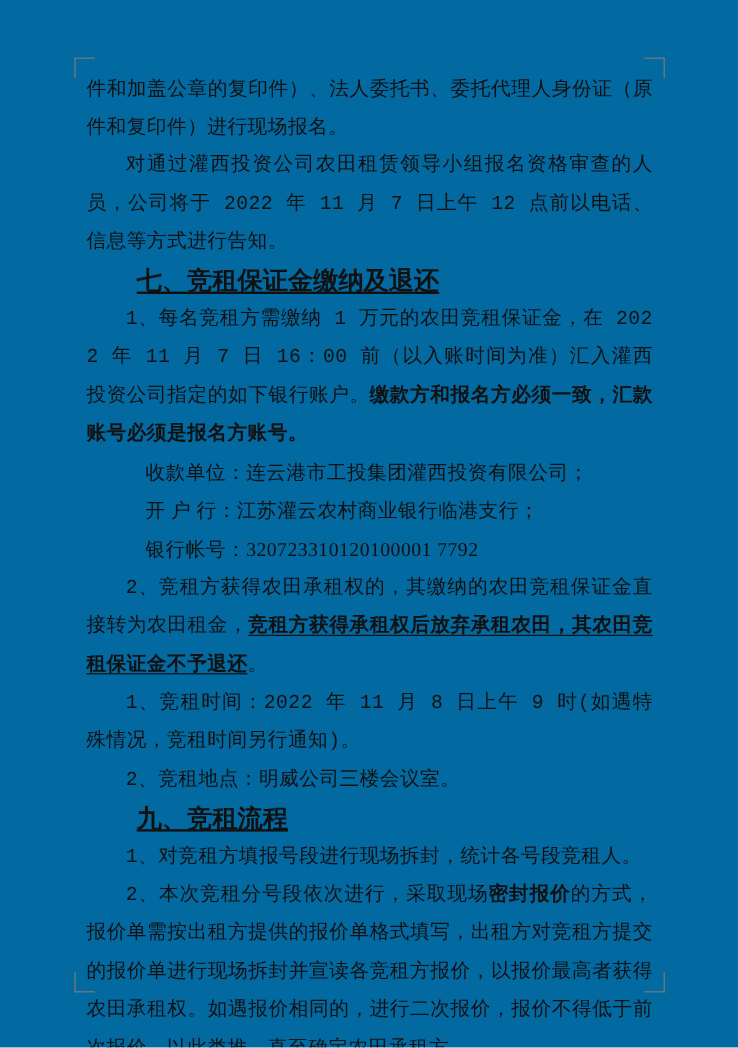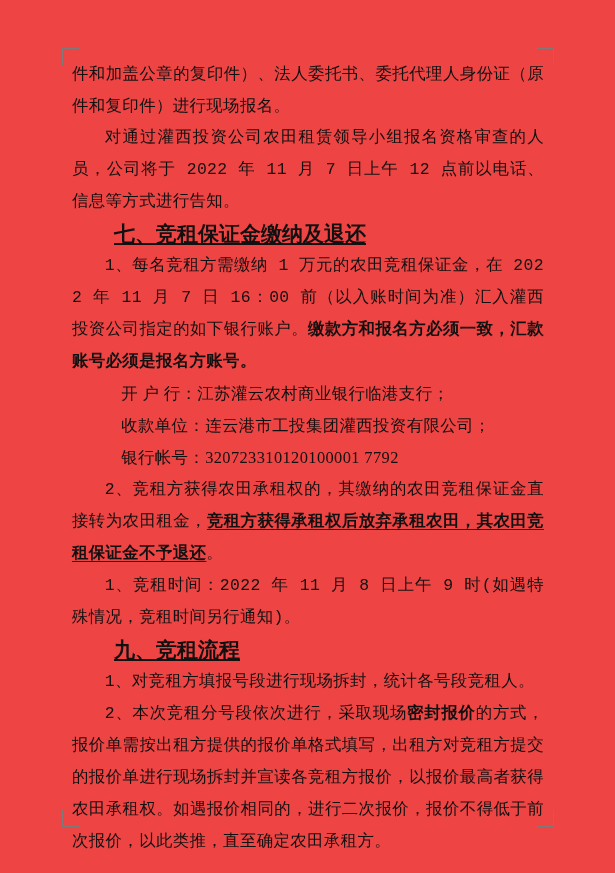--- a/index.html
+++ b/index.html
@@ -10,21 +10,21 @@
   body {
     width: 615px;
     height: 873px;
     font-family: "Liberation Serif", "DejaVu Serif", serif;
     color: #111111;
   }
   .page {
     position: relative;
     width: 615px;
     height: 873px;
-    background: #ef4444;
+    background: #0369a1;
     overflow: hidden;
   }
   .content {
     position: absolute;
     left: 72px;
     top: 58px;
     width: 472px;
   }
   .para {
     font-size: 16.4px;
@@ -88,32 +88,33 @@
   <div class="content">
 
     <p class="para">件和加盖公章的复印件）、法人委托书、委托代理人身份证（原件和复印件）进行现场报名。</p>
 
     <p class="para indent">对通过灌西投资公司农田租赁领导小组报名资格审查的人员，公司将于 2022 年 11 月 7 日上午 12 点前以电话、信息等方式进行告知。</p>
 
     <p class="heading">七、竞租保证金缴纳及退还</p>
 
     <p class="para indent"><span>1、每名竞租方需缴纳 1 万元的农田竞租保证金，在 2022 年 11 月 7 日 16：00 前（以入账时间为准）汇入灌西投资公司指定的如下银行账户。</span><span class="bold">缴款方和报名方必须一致，汇款账号必须是报名方账号。</span></p>
 
+    <p class="bank-line"><span>收款单位：</span><span>连云港市工投集团灌西投资有限公司；</span></p>
+
     <p class="bank-line"><span>开 户 行：</span><span>江苏灌云农村商业银行临港支行；</span></p>
-
-    <p class="bank-line"><span>收款单位：</span><span>连云港市工投集团灌西投资有限公司；</span></p>
 
     <p class="bank-line"><span>银行帐号：</span><span>320723310120100001 7792</span></p>
 
     <p class="para indent"><span>2、竞租方获得农田承租权的，其缴纳的农田竞租保证金直接转为农田租金，</span><span class="uline">竞租方获得承租权后放弃承租农田，其农田竞租保证金不予退还</span><span>。</span></p>
 
 
 
     <p class="para indent">1、竞租时间：2022 年 11 月 8 日上午 9 时(如遇特殊情况，竞租时间另行通知)。</p>
 
+    <p class="para indent">2、竞租地点：明威公司三楼会议室。</p>
 
     <p class="heading">九、竞租流程</p>
 
     <p class="para indent">1、对竞租方填报号段进行现场拆封，统计各号段竞租人。</p>
 
     <p class="para indent"><span>2、本次竞租分号段依次进行，采取现场</span><span class="bold">密封报价</span><span>的方式，报价单需按出租方提供的报价单格式填写，出租方对竞租方提交的报价单进行现场拆封并宣读各竞租方报价，以报价最高者获得农田承租权。如遇报价相同的，进行二次报价，报价不得低于前次报价，以此类推，直至确定农田承租方。</span></p>
 
   </div>
 </div>
 

